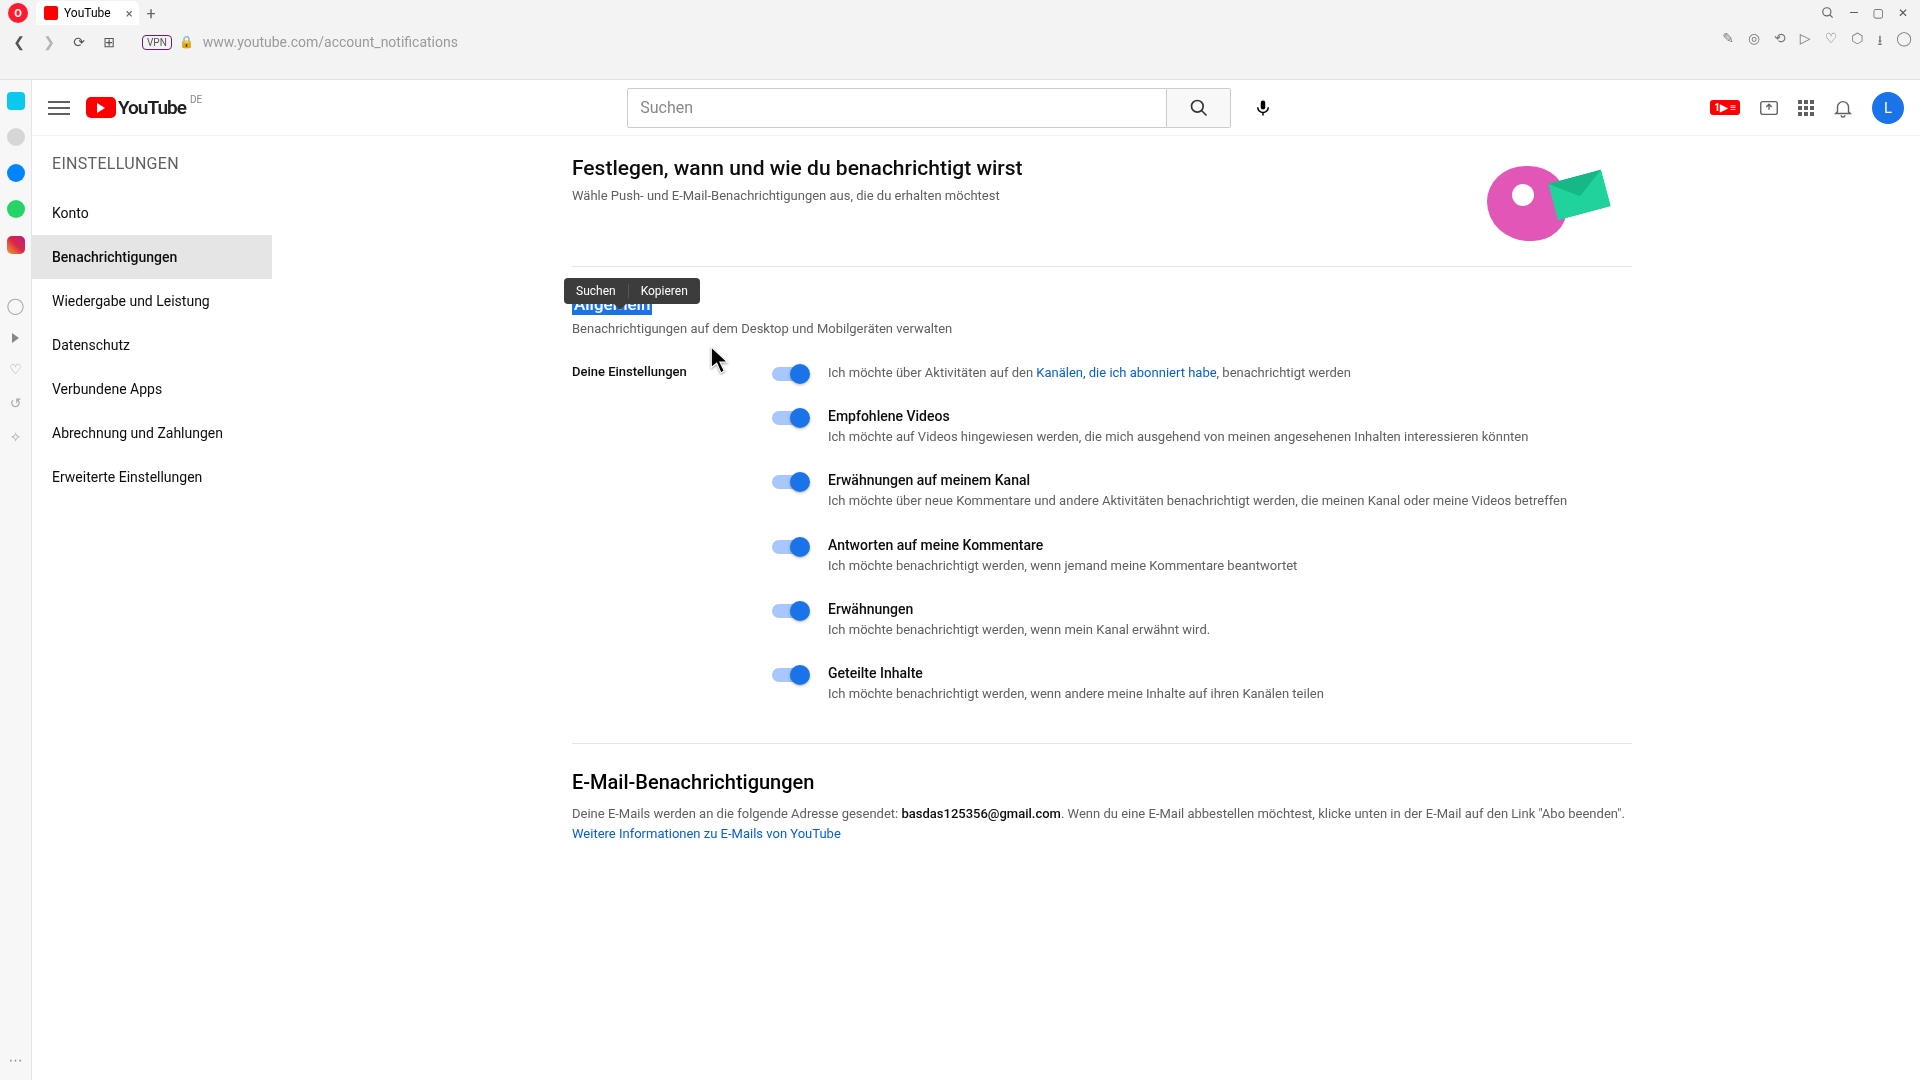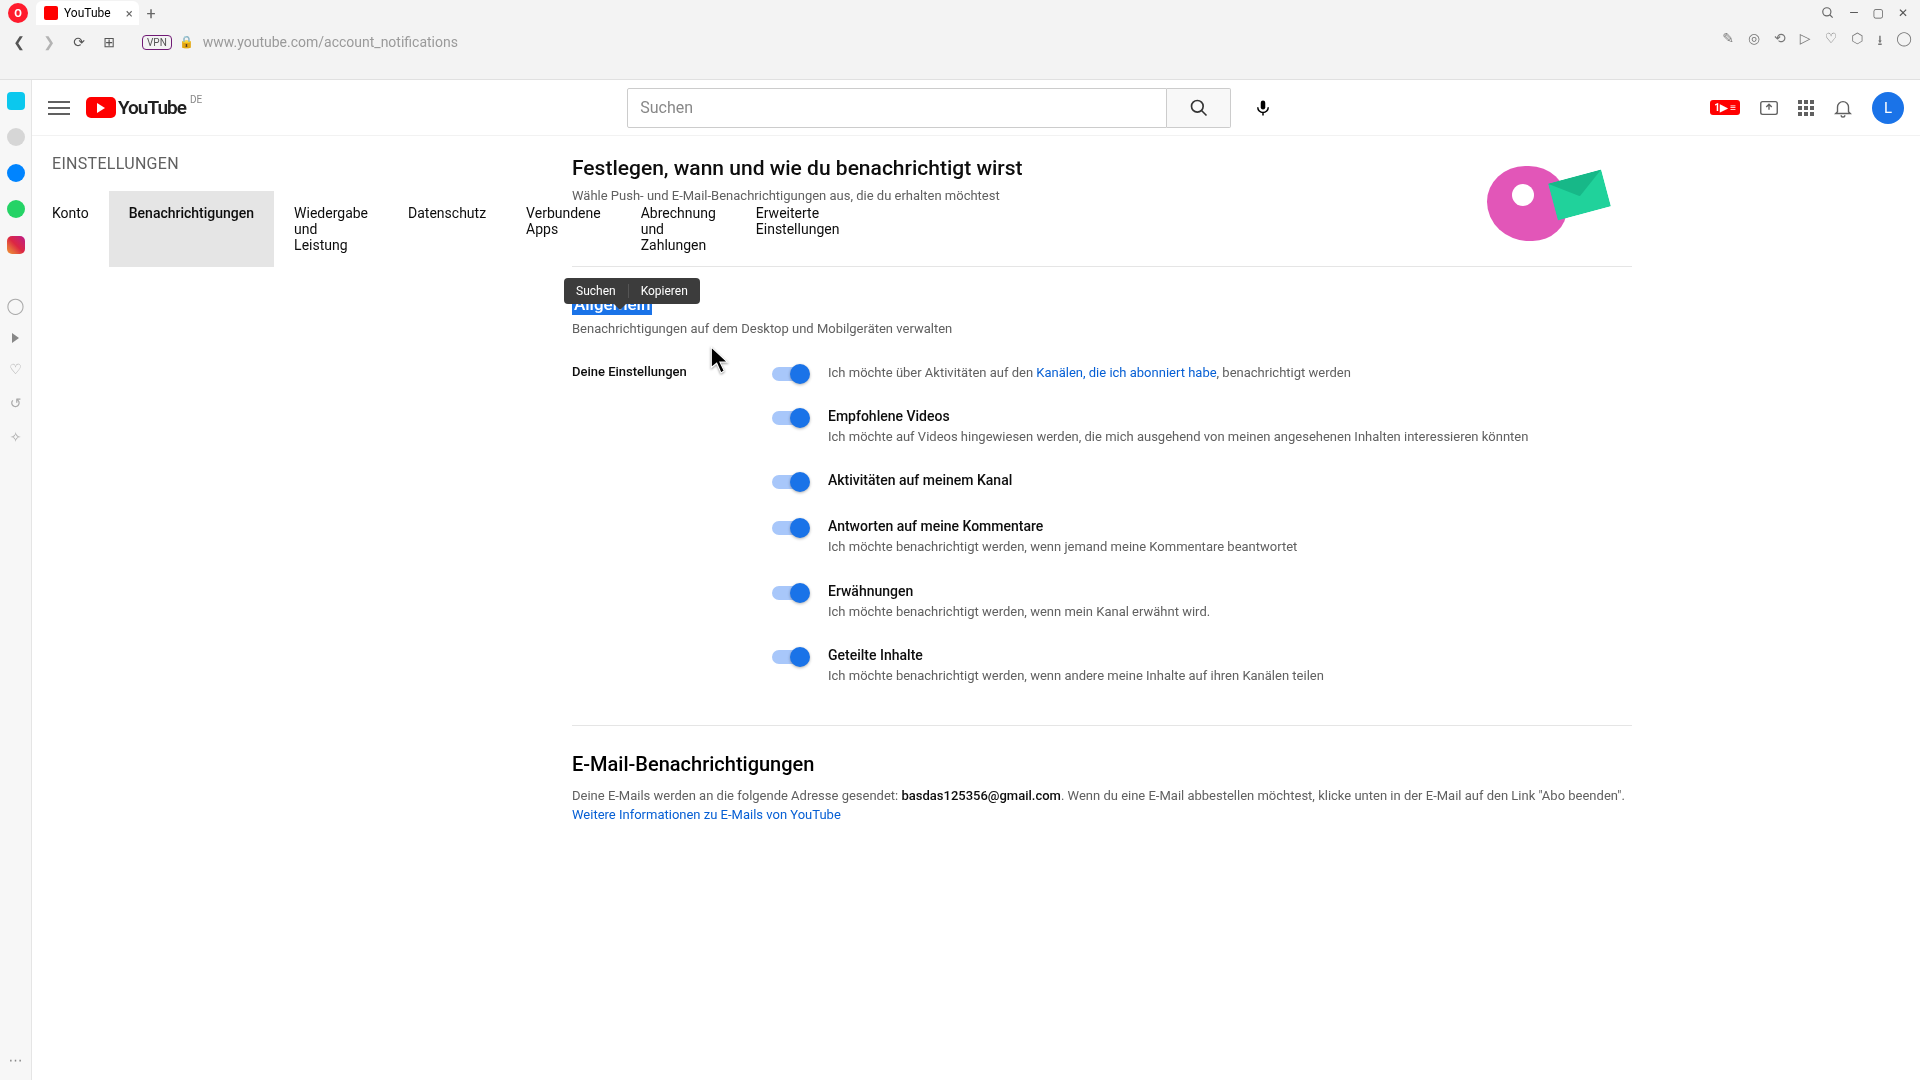--- a/index.html
+++ b/index.html
@@ -57,21 +57,21 @@
 .yt-right { display: flex; align-items: center; gap: 18px; }
 .topbar-btn{display:flex;align-items:center;justify-content:center;}
 .ext-badge{background:#ff0000;color:#fff;font-size:10px;font-weight:bold;padding:2px 4px;border-radius:3px;display:flex;align-items:center;gap:2px;}
 .grid9{display:grid;grid-template-columns:repeat(3,4px);grid-template-rows:repeat(3,4px);gap:2px;}
 .grid9 span{background:#606060;}
 .avatar{width:32px;height:32px;border-radius:50%;background:#1a73e8;color:#fff;display:flex;align-items:center;justify-content:center;font-size:15px;}
 
 
 .settings-sidebar { position: absolute; left: 0; top: 56px; bottom: 0; width: 240px; background: #fff; }
 .settings-title { font-size: 16px; color: #606060; padding: 18px 20px 10px 20px; letter-spacing: 0.3px; }
-.settings-items { display: flex; flex-direction: row; margin-top: 8px; }
+.settings-items { display: flex; flex-direction: column; margin-top: 8px; }
 .settings-item { padding: 14px 20px; font-size: 14px; color: #0d0d0d; cursor: pointer; }
 .settings-item.active { background: #e5e5e5; font-weight: 500; }
 
 
 .main { position: absolute; left: 240px; right: 0; top: 56px; bottom: 0; overflow-y: auto; padding: 0 0 40px 0; }
 .main-inner { max-width: 1060px; margin: 0 0 0 300px; padding-top: 20px; }
 .page-head { display:flex; justify-content:space-between; align-items:flex-start;gap:48px; }
 .page-title { font-size: 21px; font-weight: 500; color: #0d0d0d; margin-bottom: 8px; }
 .page-sub { font-size: 13px; color: #606060; margin-bottom: 24px; }
 .illus{width:150px;height:90px;position:relative;}
@@ -285,21 +285,22 @@
           <div class="toggle-row">
             <div class="toggle"></div>
             <div class="toggle-text">
               <div class="t-title">Empfohlene Videos</div>
               <div class="t-desc">Ich möchte auf Videos hingewiesen werden, die mich ausgehend von meinen angesehenen Inhalten interessieren könnten</div>
             </div>
           </div>
           <div class="toggle-row">
             <div class="toggle"></div>
             <div class="toggle-text">
-              <div class="t-title">Aktivitäten auf meinem Kanal</div>
+              <div class="t-title">Erwähnungen auf meinem Kanal</div>
+              <div class="t-desc">Ich möchte über neue Kommentare und andere Aktivitäten benachrichtigt werden, die meinen Kanal oder meine Videos betreffen</div>
             </div>
           </div>
           <div class="toggle-row">
             <div class="toggle"></div>
             <div class="toggle-text">
               <div class="t-title">Antworten auf meine Kommentare</div>
               <div class="t-desc">Ich möchte benachrichtigt werden, wenn jemand meine Kommentare beantwortet</div>
             </div>
           </div>
           <div class="toggle-row">

